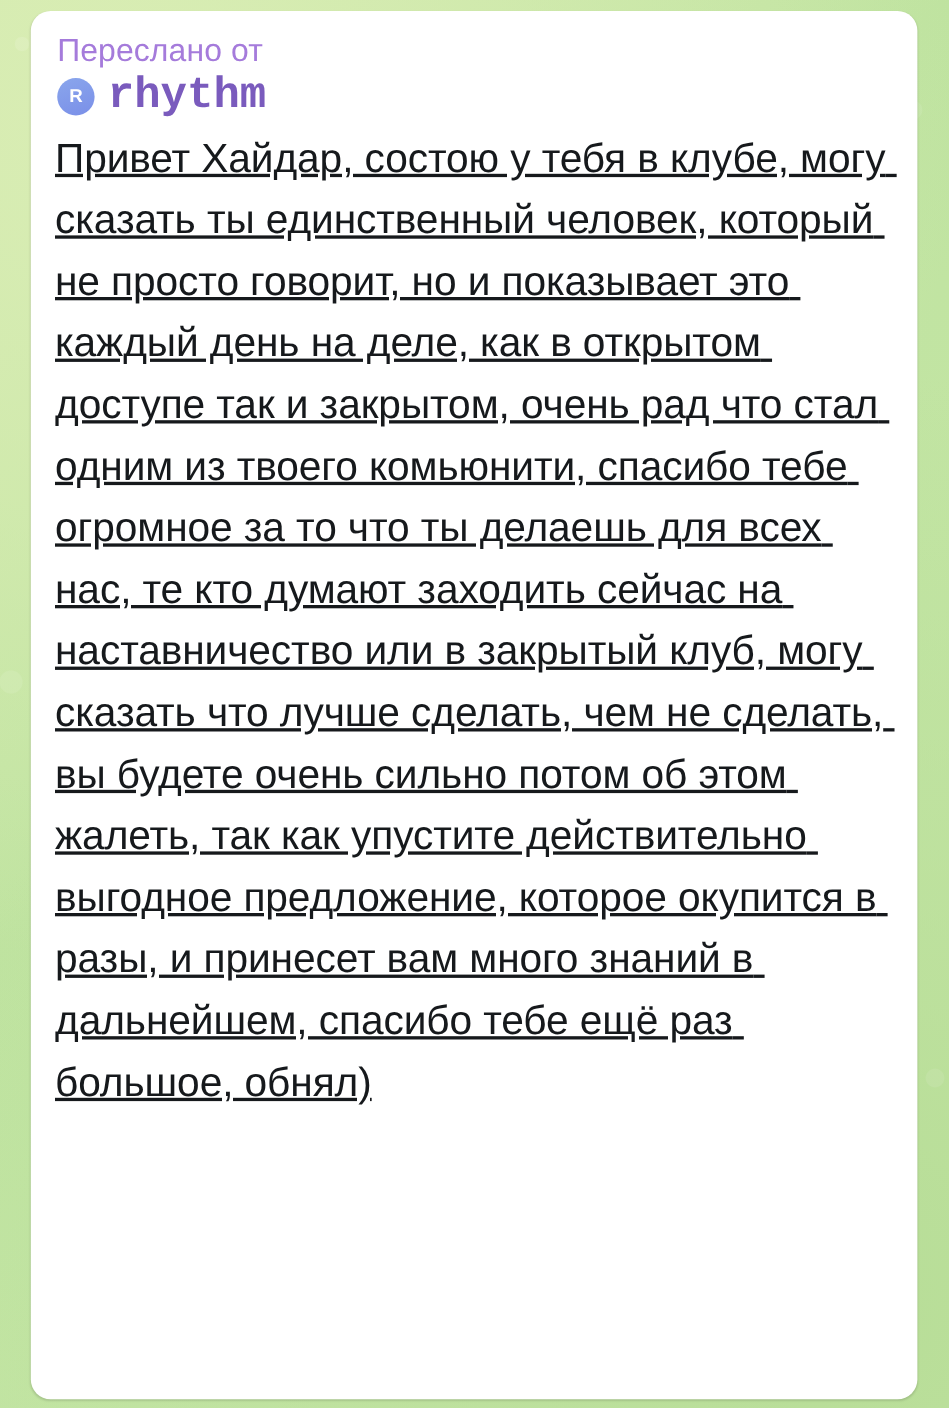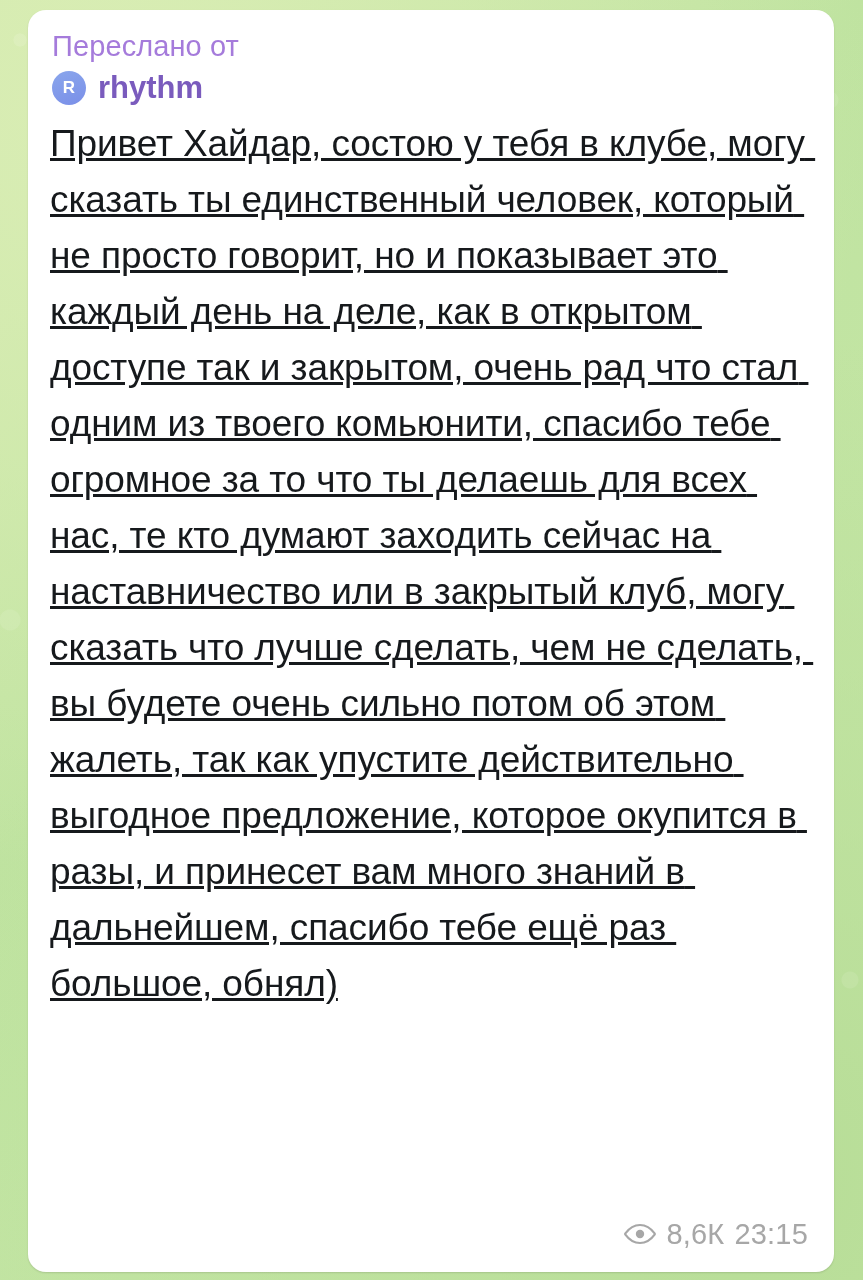--- a/index.html
+++ b/index.html
@@ -79,23 +79,24 @@
     color: #ffffff;
     font-size: 17px;
     font-weight: 700;
     display: flex;
     align-items: center;
     justify-content: center;
     flex: none;
   }
   .author-name {
     color: #7a5bbd;
-    font-size: 31px;
+    font-size: 40px;
     line-height: 36px;
     font-weight: 700;
+    font-family: Liberation Mono, monospace;
   }
 
   .message-text {
     color: #16191c;
     font-size: 37px;
     line-height: 56px;
     font-weight: 400;
     white-space: pre-wrap;
     word-wrap: break-word;
     margin: 0;
@@ -133,24 +134,14 @@
     <div class="forwarded-from">Переслано от</div>
 
     <div class="forward-author-row">
       <div class="author-avatar">R</div>
       <div class="author-name">rhythm</div>
     </div>
   </div>
 
   <div class="message-text">Привет Хайдар, состою у тебя в клубе, могу сказать ты единственный человек, который не просто говорит, но и показывает это каждый день на деле, как в открытом доступе так и закрытом, очень рад что стал одним из твоего комьюнити, спасибо тебе огромное за то что ты делаешь для всех нас, те кто думают заходить сейчас на наставничество или в закрытый клуб, могу сказать что лучше сделать, чем не сделать, вы будете очень сильно потом об этом жалеть, так как упустите действительно выгодное предложение, которое окупится в разы, и принесет вам много знаний в дальнейшем, спасибо тебе ещё раз большое, обнял)</div>
 
-  <div class="message-meta">
-    <span class="eye-icon">
-      <svg width="32" height="22" viewBox="0 0 32 22" aria-hidden="true">
-        <path d="M16 2C8.5 2 3 8.2 1.4 10.4a1 1 0 0 0 0 1.2C3 13.8 8.5 20 16 20s13-6.2 14.6-8.4a1 1 0 0 0 0-1.2C29 8.2 23.5 2 16 2z" fill="none" stroke="#a7a7a7" stroke-width="2.2"></path>
-        <circle cx="16" cy="11" r="4.2" fill="#a7a7a7"></circle>
-      </svg>
-    </span>
-    <span class="views-count">8,6К</span>
-    <span class="message-time">23:15</span>
-  </div>
 
 </div>
 
 </body></html>

